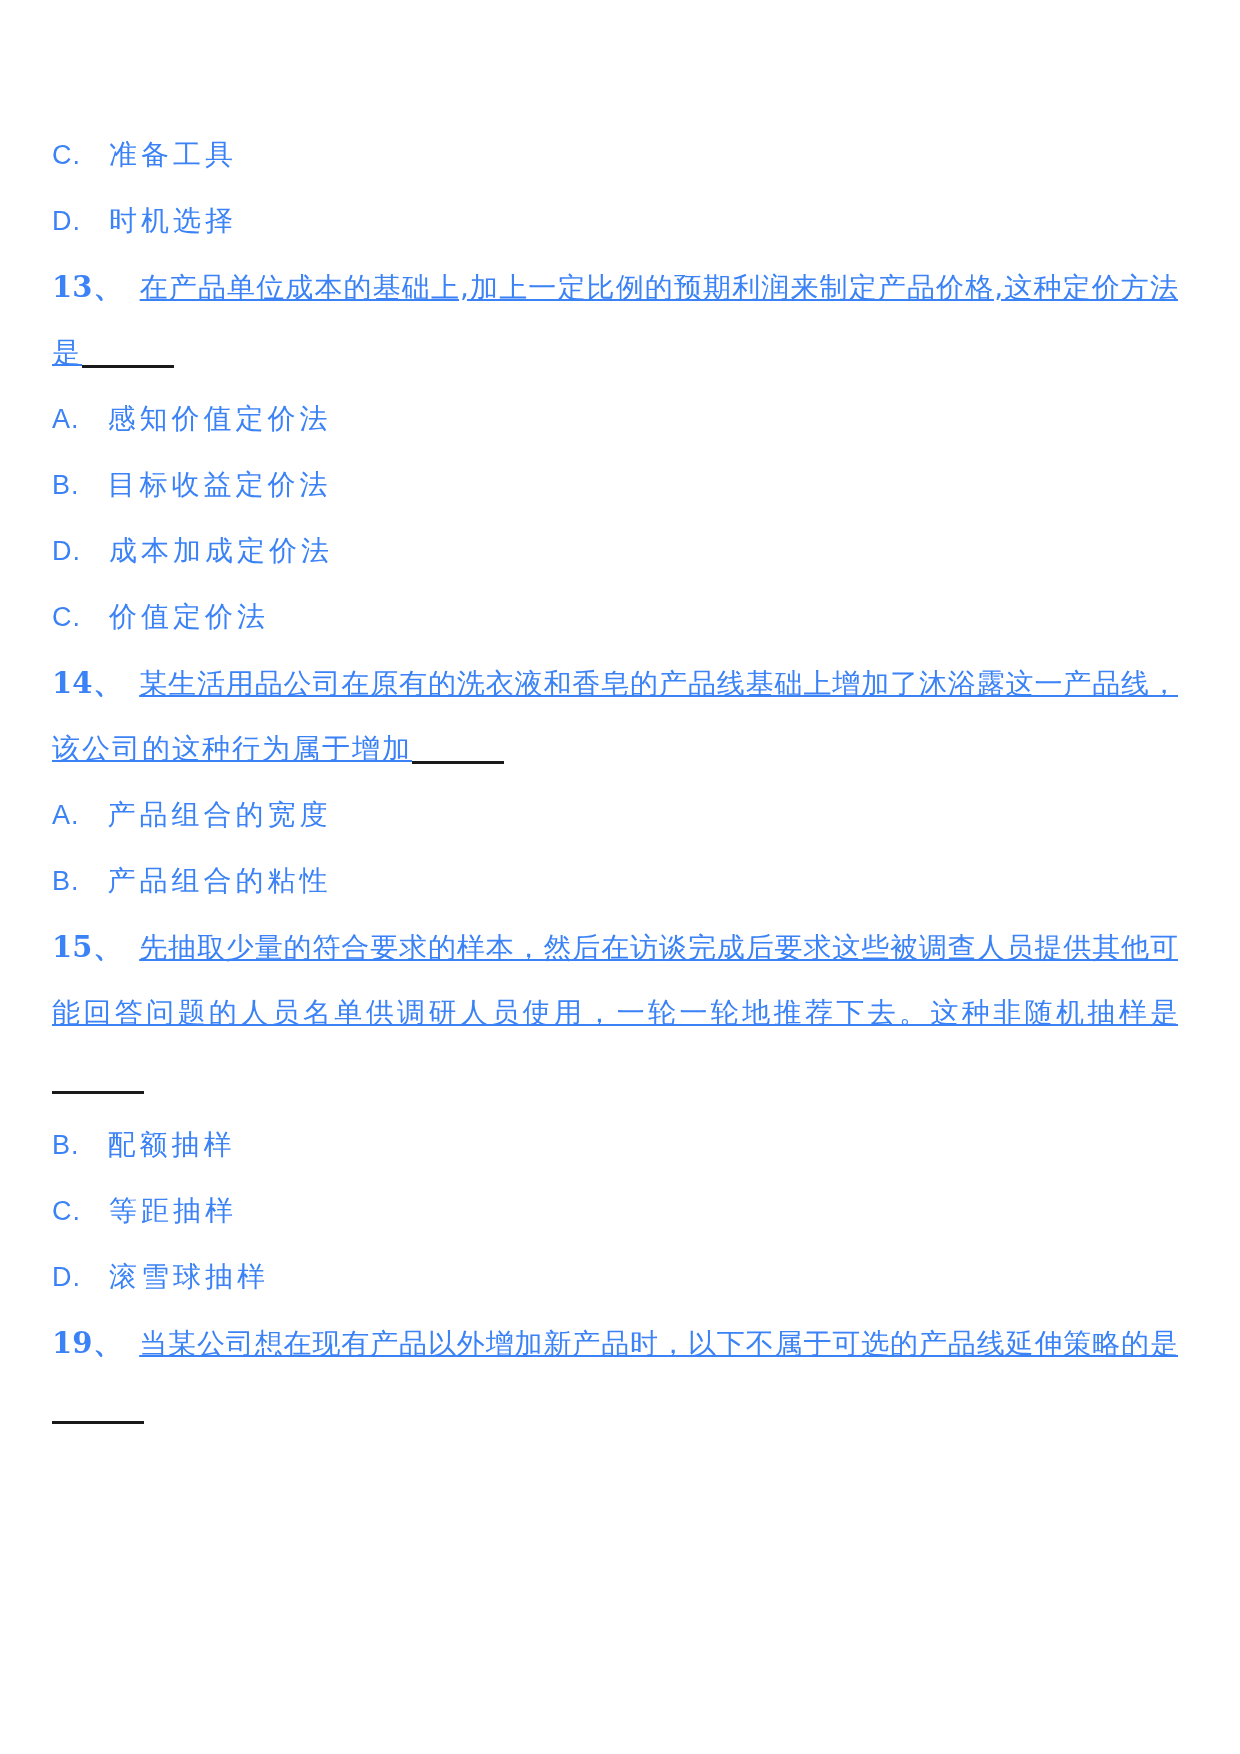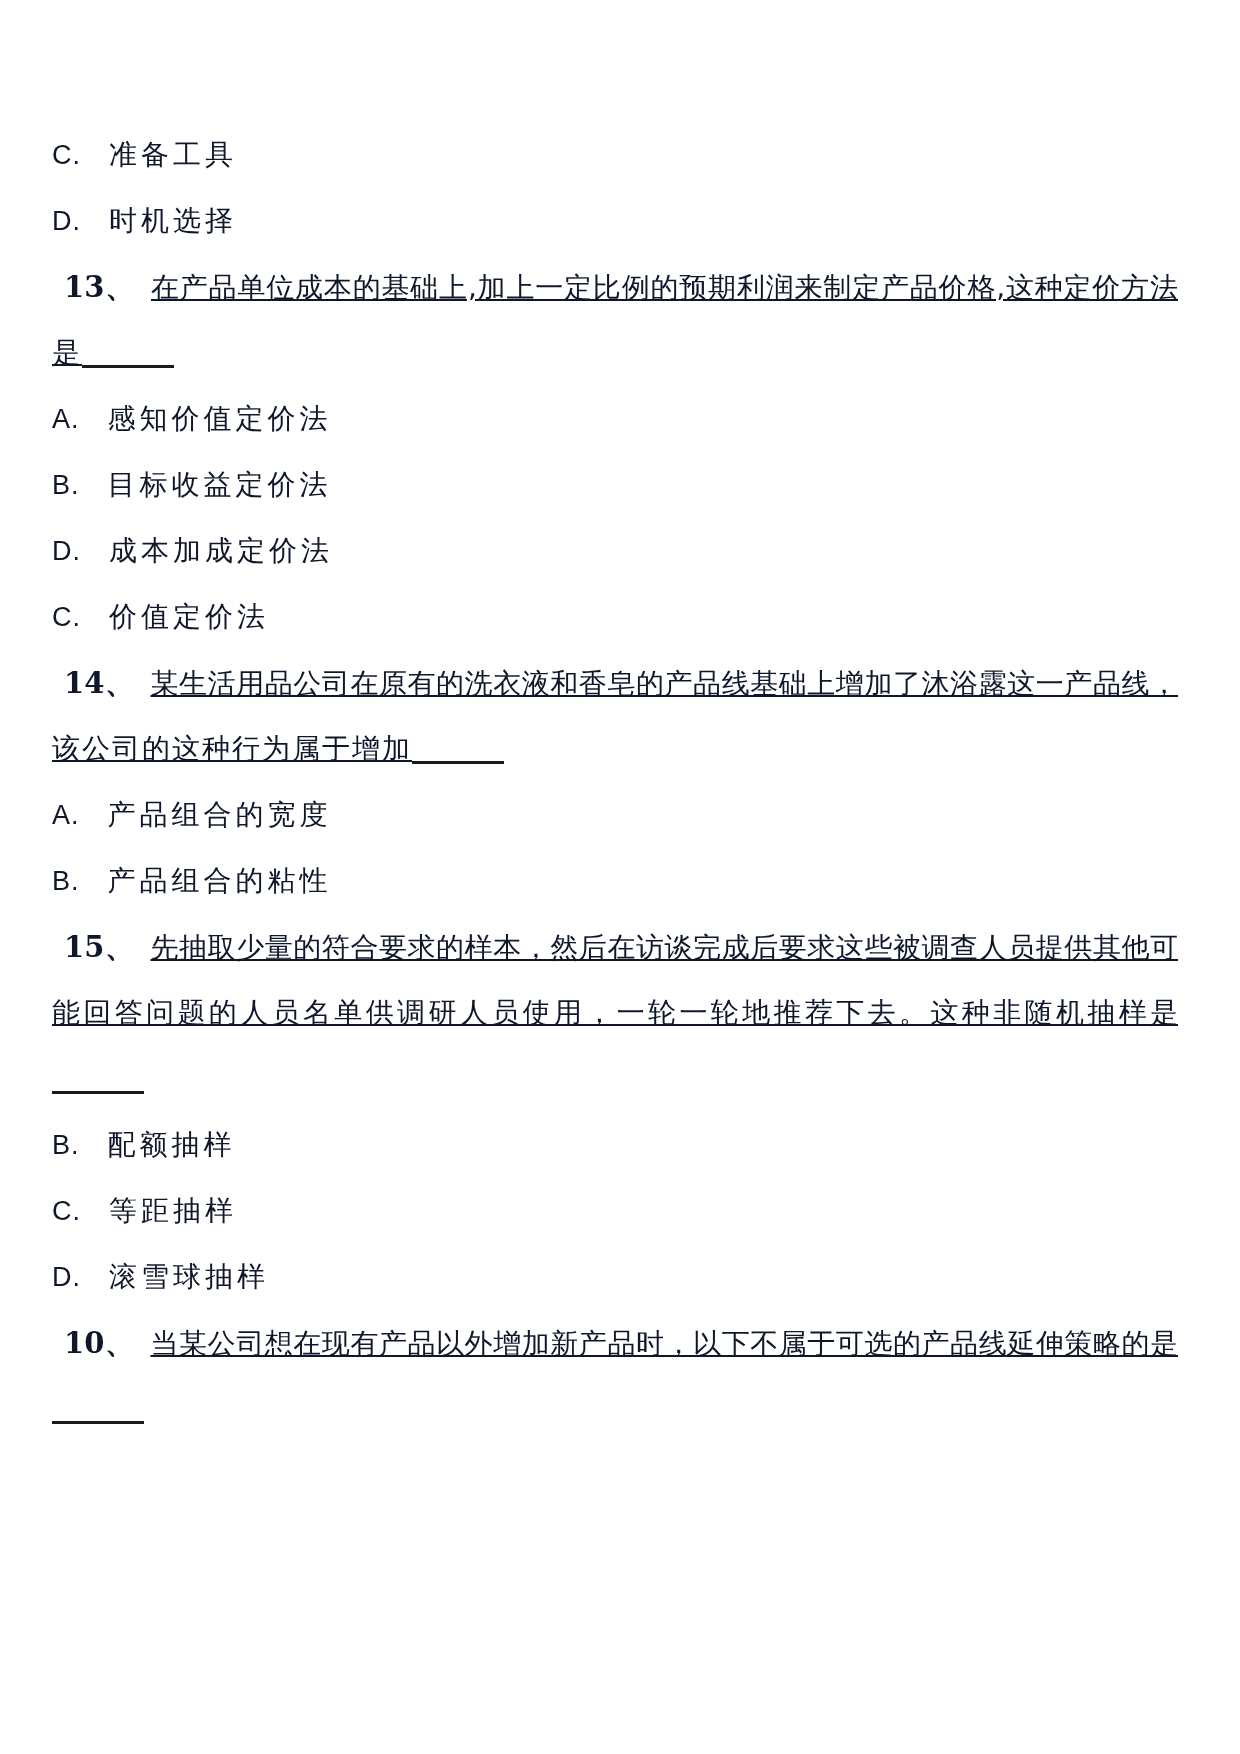--- a/index.html
+++ b/index.html
@@ -5,21 +5,21 @@
   html, body {
     margin: 0;
     padding: 0;
     background: #ffffff;
   }
   .page {
     position: relative;
     width: 1228px;
     height: 1754px;
     background: #ffffff;
-    color: #0f172a;
+    color: #3b82f6;
     font-family: "DejaVu Sans", sans-serif;
     overflow: hidden;
   }
   .doc-body {
     padding: 122px 50px 0 52px;
   }
   .line {
     height: 66px;
     line-height: 66px;
     font-size: 28px;
@@ -39,21 +39,20 @@
     margin-right: 28px;
   }
   .opt-text {
     letter-spacing: 4px;
   }
   .q-num {
     font-family: "DejaVu Serif", "Liberation Serif", serif;
     font-weight: 700;
     font-size: 29px;
     margin-right: 16px;
-    margin-left: 12px;
   }
   .q-text {
     letter-spacing: 2px;
     text-decoration: underline;
   }
   .line.justify .q-text {
     letter-spacing: normal;
   }
   .blank {
     display: inline-block;
@@ -79,16 +78,16 @@
       <div class="line justify"><span class="q-num">14、</span><span class="q-text">某生活用品公司在原有的洗衣液和香皂的产品线基础上增加了沐浴露这一产品线，</span></div>
       <div class="line"><span class="q-text">该公司的这种行为属于增加</span><span class="blank"></span></div>
       <div class="line"><span class="opt-label">A.</span><span class="opt-text">产品组合的宽度</span></div>
       <div class="line"><span class="opt-label">B.</span><span class="opt-text">产品组合的粘性</span></div>
       <div class="line justify"><span class="q-num">15、</span><span class="q-text">先抽取少量的符合要求的样本，然后在访谈完成后要求这些被调查人员提供其他可</span></div>
       <div class="line justify"><span class="q-text">能回答问题的人员名单供调研人员使用，一轮一轮地推荐下去。这种非随机抽样是</span></div>
       <div class="line"><span class="blank"></span></div>
       <div class="line"><span class="opt-label">B.</span><span class="opt-text">配额抽样</span></div>
       <div class="line"><span class="opt-label">C.</span><span class="opt-text">等距抽样</span></div>
       <div class="line"><span class="opt-label">D.</span><span class="opt-text">滚雪球抽样</span></div>
-      <div class="line justify"><span class="q-num">10、</span><span class="q-text">当某公司想在现有产品以外增加新产品时，以下不属于可选的产品线延伸策略的是</span></div>
+      <div class="line justify"><span class="q-num">19、</span><span class="q-text">当某公司想在现有产品以外增加新产品时，以下不属于可选的产品线延伸策略的是</span></div>
       <div class="line"><span class="blank"></span></div>
     </div>
 </div>
 
 </body></html>

